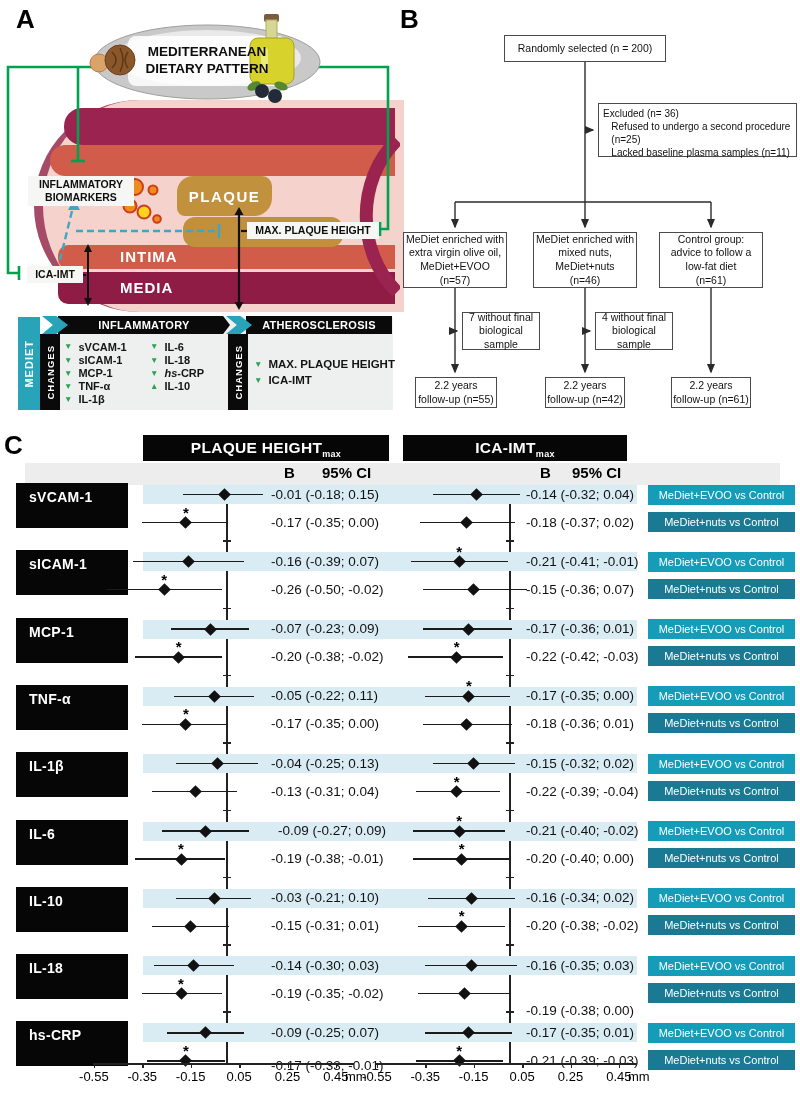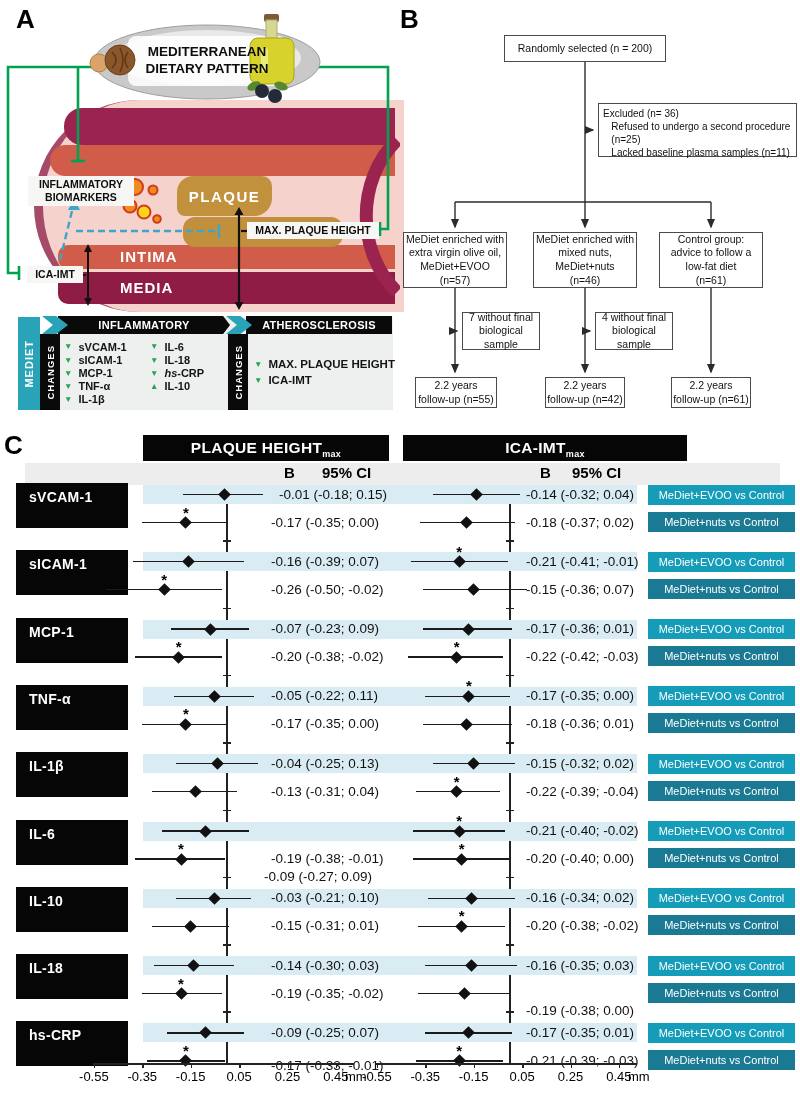--- a/index.html
+++ b/index.html
@@ -58,21 +58,21 @@
   .fbox{position:absolute;border:1.4px solid #4a4a4a;background:#fff;font-size:10.5px;line-height:1.3;
     display:flex;align-items:center;justify-content:center;text-align:center;white-space:pre-line;box-sizing:border-box}
   .fbox.lefty{align-items:flex-start;justify-content:flex-start;text-align:left;white-space:pre;
     padding:3px 4px;font-size:10px}
 
   
   .outcome-header{position:absolute;top:435px;height:26px;background:#060606;color:#fff;font-weight:bold;
     font-size:15.5px;text-align:center;line-height:26px;letter-spacing:.3px}
   .outcome-header sub{font-size:9px}
   #oh-left{left:143px;width:246px}
-  #oh-right{left:403px;width:284px}
+  #oh-right{left:403px;width:224px}
   .ci-strip{position:absolute;left:25px;top:463px;width:755px;height:22px;background:#ededed}
   .strip-lab{position:absolute;top:464px;font-weight:bold;font-size:15px;color:#000}
   .fgroup{position:absolute;left:0;width:800px;height:68px}
   .row-band{position:absolute;left:143px;top:2px;width:494px;height:19px;background:#d9ecf4}
   .bm-box{position:absolute;left:16px;top:0;width:112px;height:45px;background:#060606;color:#fff;
     font-weight:bold;font-size:14px;padding:6px 0 0 13px;box-sizing:border-box;letter-spacing:.3px}
   .ci-line{position:absolute;height:1.4px;background:#1b1b1b}
   .diamond{position:absolute;width:9px;height:9px;background:#111;transform:rotate(45deg)}
   .sig{position:absolute;font-size:15px;font-weight:bold;width:10px;text-align:center;color:#000}
   .val{position:absolute;font-size:13.5px;line-height:18px;white-space:nowrap;color:#111}
@@ -304,21 +304,21 @@
 <span class="strip-lab" style="left:572px">95% CI</span>
 
 <div id="forest" class="abs" style="left:0;top:0;width:800px;height:1095px">
     <div class="zero-line" style="left: 226.2px;"></div>
     <div class="zero-line" style="left: 509.2px;"></div>
     <div class="fgroup" style="top: 483px;">
       <div class="row-band"></div>
       <div class="bm-box">sVCAM-1</div>
       <div class="ci-line" style="left: 183.44px; width: 79.86px; top: 10.8px;"></div>
       <div class="diamond" style="left: 220.08px; top: 7px;"></div>
-      <div class="val" style="left: 271px; top: 2.5px; margin-left: 8px;">-0.01 (-0.18; 0.15)</div>
+      <div class="val" style="left: 271px; top: 2.5px;">-0.01 (-0.18; 0.15)</div>
       <div class="ci-line" style="left: 432.56px; width: 87.12px; top: 10.8px;"></div>
       <div class="diamond" style="left: 471.62px; top: 7px;"></div>
       <div class="val" style="left: 526px; top: 2.5px;">-0.14 (-0.32; 0.04)</div>
       <div class="legend legend-evoo" style="top: 1.5px;">MeDiet+EVOO vs Control</div>
       <div class="ci-line" style="left: 142.3px; width: 84.7px; top: 38.8px;"></div>
       <div class="diamond" style="left: 181.36px; top: 35px;"></div>
       <div class="sig" style="left: 180.86px; top: 20.5px;">*</div>
       <div class="val" style="left: 271px; top: 30.5px;">-0.17 (-0.35; 0.00)</div>
       <div class="ci-line" style="left: 420.46px; width: 94.38px; top: 38.8px;"></div>
       <div class="diamond" style="left: 461.94px; top: 35px;"></div>
@@ -412,21 +412,21 @@
       <div class="val" style="left: 526px; top: 30.5px;">-0.22 (-0.39; -0.04)</div>
       <div class="legend legend-nuts" style="top: 28.5px;">MeDiet+nuts vs Control</div>
     </div>
     <div class="fgroup" style="top: 819.5px;">
       <div class="row-band"></div>
       <div class="bm-box">IL-6</div>
       <div class="gap-tick" style="left: 223px; top: -10px;"></div>
       <div class="gap-tick" style="left: 506px; top: -10px;"></div>
       <div class="ci-line" style="left: 161.66px; width: 87.12px; top: 10.8px;"></div>
       <div class="diamond" style="left: 200.72px; top: 7px;"></div>
-      <div class="val" style="left: 264px; top: 2.5px; margin-top: 46px;">-0.09 (-0.27; 0.09)</div>
+      <div class="val" style="left: 278px; top: 2.5px;">-0.09 (-0.27; 0.09)</div>
       <div class="ci-line" style="left: 413.2px; width: 91.96px; top: 10.8px;"></div>
       <div class="diamond" style="left: 454.68px; top: 7px;"></div>
       <div class="sig" style="left: 454.18px; top: -7.5px;">*</div>
       <div class="val" style="left: 526px; top: 2.5px;">-0.21 (-0.40; -0.02)</div>
       <div class="legend legend-evoo" style="top: 1.5px;">MeDiet+EVOO vs Control</div>
       <div class="ci-line" style="left: 135.04px; width: 89.54px; top: 38.8px;"></div>
       <div class="diamond" style="left: 176.52px; top: 35px;"></div>
       <div class="sig" style="left: 176.02px; top: 20.5px;">*</div>
       <div class="val" style="left: 271px; top: 30.5px;">-0.19 (-0.38; -0.01)</div>
       <div class="ci-line" style="left: 413.2px; width: 96.8px; top: 38.8px;"></div>

